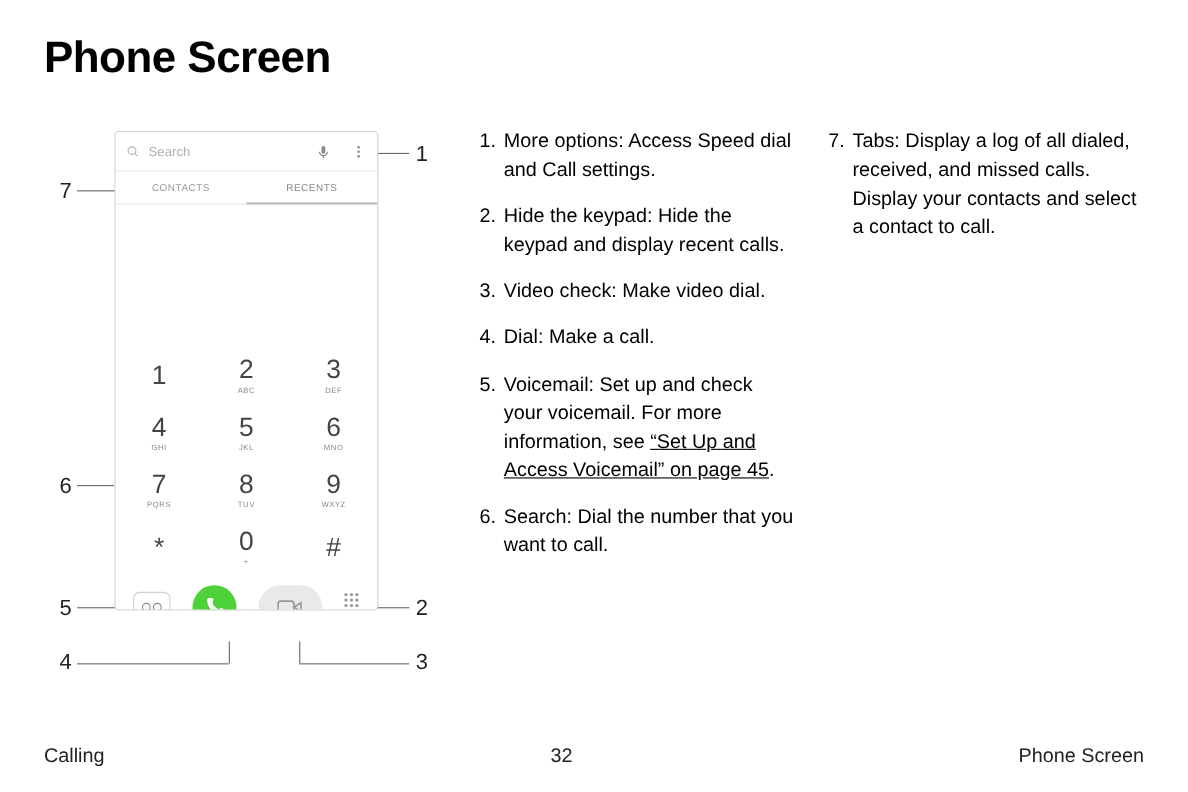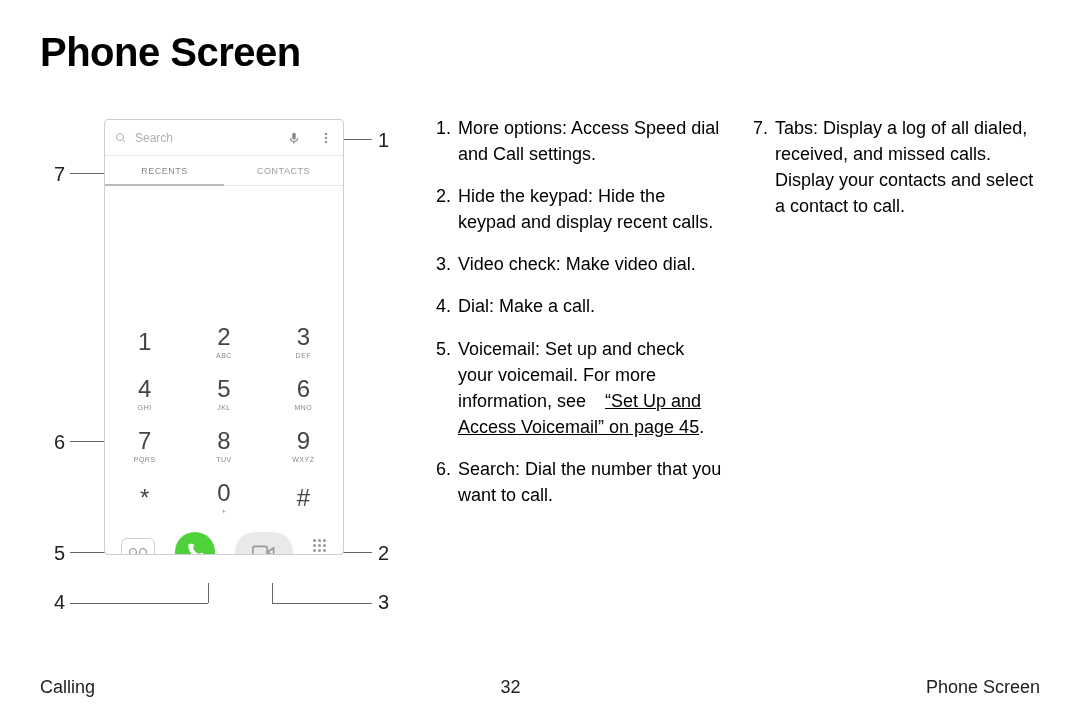--- a/index.html
+++ b/index.html
@@ -132,21 +132,21 @@
   .desc-cols {
     display:flex;
     gap: 30px;
     flex: 1;
   }
   .col { flex:1; font-size:18px; line-height:1.45; }
   .item { display:flex; margin-bottom:16px; }
   .item .num { width:22px; flex:0 0 22px; }
   .item .txt { flex:1; }
   .item b { font-weight:400; }
-  .linkish { text-decoration: underline; margin-left: 14px; }
+  .linkish { text-decoration: underline; }
 
   .footer {
     position:absolute;
     left:0; right:0; bottom:22px;
     display:flex;
     justify-content:space-between;
     padding: 0 40px;
     font-size:18px;
     color:#222;
   }
@@ -190,22 +190,22 @@
             <path d="M6 12a6 6 0 0012 0" fill="none" stroke="#888" stroke-width="2"></path>
             <line x1="12" y1="18" x2="12" y2="22" stroke="#888" stroke-width="2"></line>
           </svg>
         <svg class="dots-icon" viewBox="0 0 24 24" fill="#888">
             <circle cx="12" cy="5" r="2"></circle>
             <circle cx="12" cy="12" r="2"></circle>
             <circle cx="12" cy="19" r="2"></circle>
           </svg>
       </div>
       <div class="tabs">
+        <div class="tab">CONTACTS</div>
         <div class="tab active">RECENTS</div>
-        <div class="tab">CONTACTS</div>
       </div>
       <div class="recent-blank"></div>
       <div class="keypad" id="keypad">
           <div class="key">
             <span class="digit">1</span>
           </div>
           <div class="key">
             <span class="digit">2</span>
             <span class="letters">ABC</span>
           </div>

